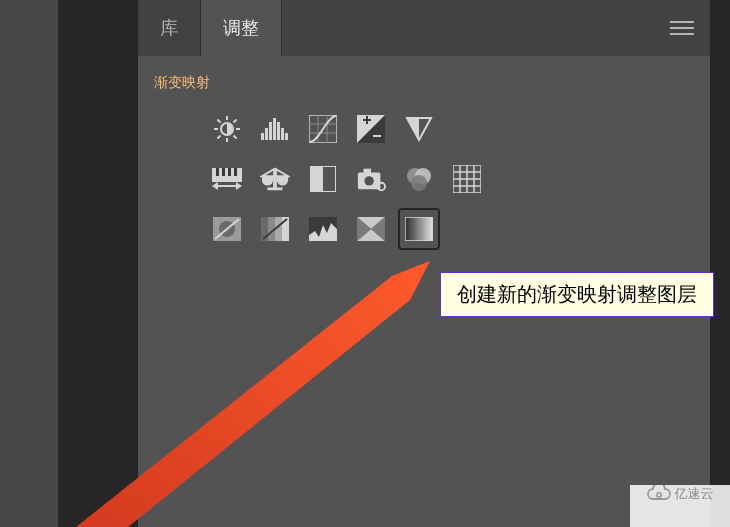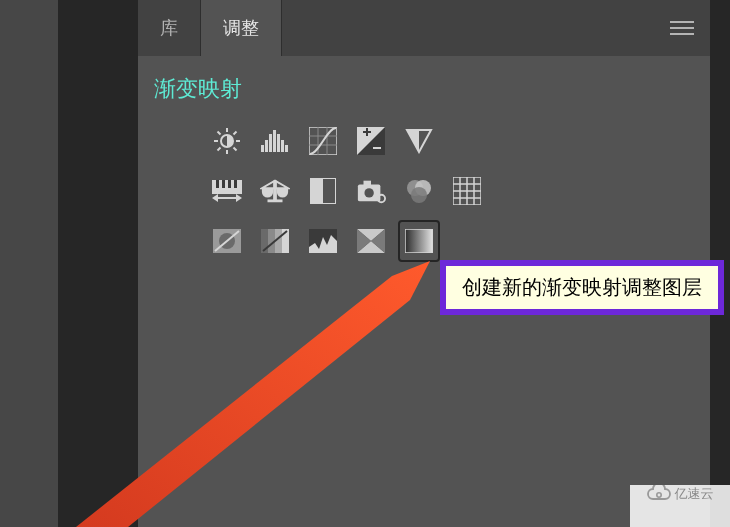--- a/index.html
+++ b/index.html
@@ -78,22 +78,22 @@
       transform: translateY(-50%);
       cursor: pointer;
     }
     .tab-menu svg {
       display: block;
     }
     .panel-body {
       padding: 18px 16px;
     }
     .panel-title {
-      color: #5eead4;
-      font-size: 22px;
+      color: #fdba74;
+      font-size: 14px;
       margin-bottom: 22px;
     }
     .icon-grid {
       display: flex;
       flex-direction: column;
       gap: 20px;
       align-items: flex-start;
       padding-left: 58px;
     }
     .icon-row {
@@ -121,23 +121,23 @@
       background: #535353;
       margin: -6px;
     }
     .arrow {
       position: absolute;
       pointer-events: none;
     }
     .tooltip {
       position: absolute;
       left: 440px;
-      top: 260px;
+      top: 272px;
       background: #ffffe1;
-      border: 6px solid #6d28d9;
+      border: 1px solid #6d28d9;
       padding: 8px 16px;
       font-size: 20px;
       color: #000;
       white-space: nowrap;
     }
     .watermark {
       position: absolute;
       right: 0;
       bottom: 0;
       width: 100px;

